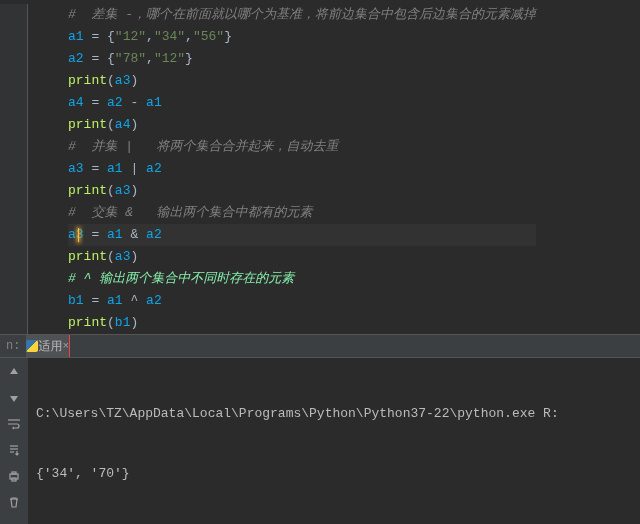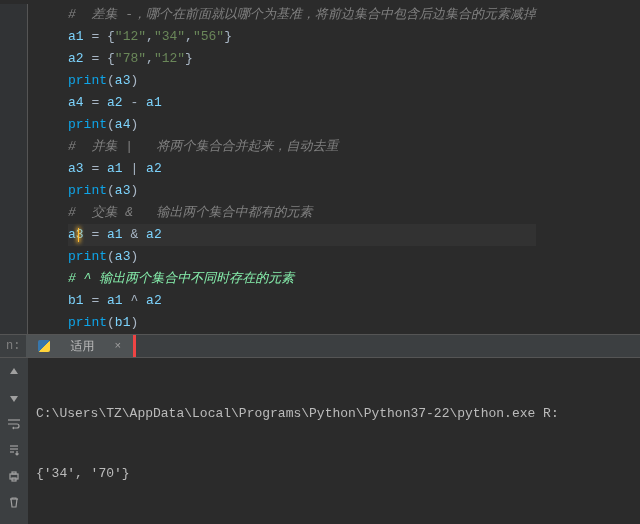--- a/index.html
+++ b/index.html
@@ -27,22 +27,22 @@
     background: #313335;
   }
   .code-col {
     padding-left: 8px;
     line-height: 22px;
   }
   .code-col .line { white-space: pre; height: 22px; position: relative; }
   .cmt { color: #808080; font-style: italic; }
   .str { color: #6a8759; }
   .op { color: #a9b7c6; }
-  .fn { color: #0ea5e9; }
-  .var { color: #7dd3fc; }
+  .fn { color: #bef264; }
+  .var { color: #0ea5e9; }
   .caret-line { background: #323232; }
   .cursor {
     position: absolute; left: 10px; top: 4px;
     width: 1px; height: 14px;
     box-shadow: 0 0 4px 1px #ffbb33;
     background: #ffbb33;
   }
   .tab-bar {
     display: flex;
     align-items: center;
@@ -54,25 +54,25 @@
     color: #bbbbbb;
   }
   .tab-label-left {
     color:#808080;
     padding: 0 6px;
     font-style: normal;
   }
   .tab {
     display: flex;
     align-items: center;
-    gap: 20px;
-    padding: 0 12px;
+    gap: 0;
+    padding: 0 0;
     height: 100%;
     background: #4e5254;
-    border-right: 3px solid #ef4444;
+    border-right: 1px solid #ef4444;
   }
   .tab .py-icon {
     width: 12px; height: 12px;
     background: linear-gradient(135deg,#3776ab 50%,#ffd43b 50%);
     border-radius: 2px;
   }
   .tab .close {
     color: #a0a0a0;
     font-size: 11px;
   }

